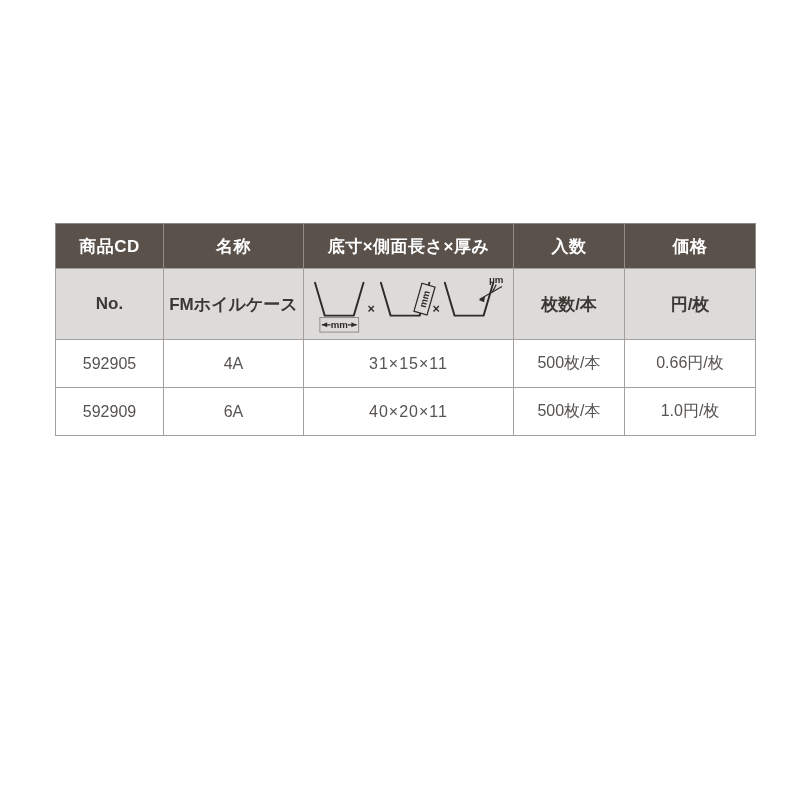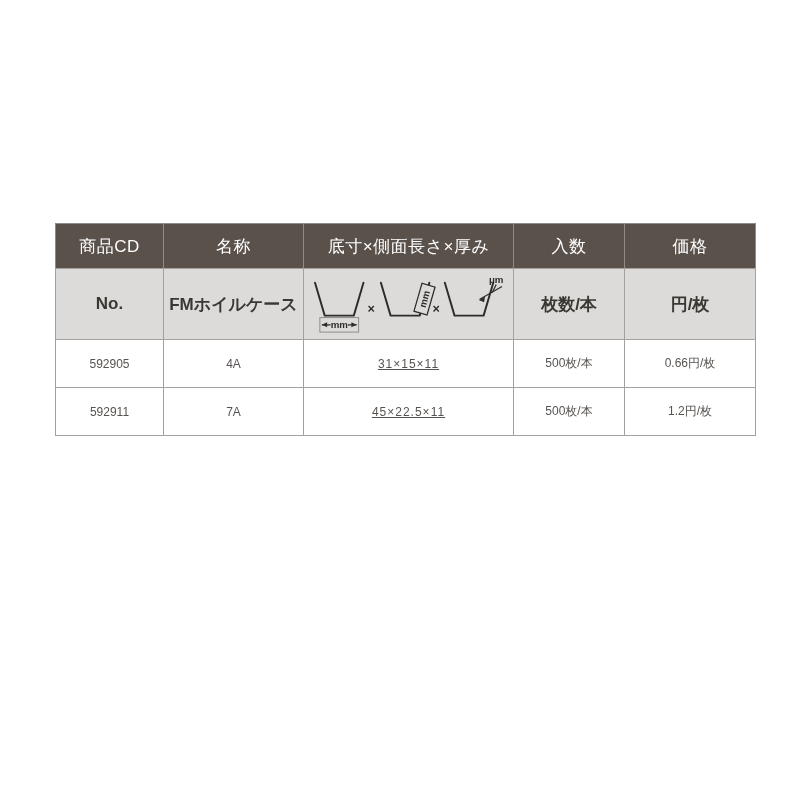--- a/index.html
+++ b/index.html
@@ -29,40 +29,40 @@
     border: 1px solid #a3a09d;
     text-align: center;
     vertical-align: middle;
     padding: 0;
   }
   tr.head-main th {
     background: #5a514b;
     color: #ffffff;
     height: 44px;
     font-size: 17px;
-    font-weight: 400;
+    font-weight: 700;
     letter-spacing: 0.5px;
     border-color: #8f8b87;
     border-bottom-color: #a3a09d;
   }
   tr.head-sub th {
     background: #dcdbd9;
     color: #3b3834;
     height: 70px;
     font-size: 17px;
     font-weight: 700;
   }
   tbody td {
     background: #ffffff;
     color: #575350;
     height: 47px;
-    font-size: 12px;
+    font-size: 16px;
     font-weight: 400;
   }
-  td.size-cell { letter-spacing: 1px; text-decoration: underline; }
+  td.size-cell { letter-spacing: 1px; }
   .diagram-wrap {
     display: flex;
     justify-content: center;
     align-items: center;
   }
   .diagram-wrap svg { display: block; }
 </style>
 </head>
 <body>
 
@@ -122,21 +122,21 @@
     </thead>
     <tbody>
       <tr>
         <td>592905</td>
         <td>4A</td>
         <td class="size-cell">31×15×11</td>
         <td>500枚/本</td>
         <td>0.66円/枚</td>
       </tr>
       <tr>
-        <td>592911</td>
-        <td>7A</td>
-        <td class="size-cell">45×22.5×11</td>
+        <td>592909</td>
+        <td>6A</td>
+        <td class="size-cell">40×20×11</td>
         <td>500枚/本</td>
-        <td>1.2円/枚</td>
+        <td>1.0円/枚</td>
       </tr>
     </tbody>
   </table>
 </div>
 
 </body></html>

